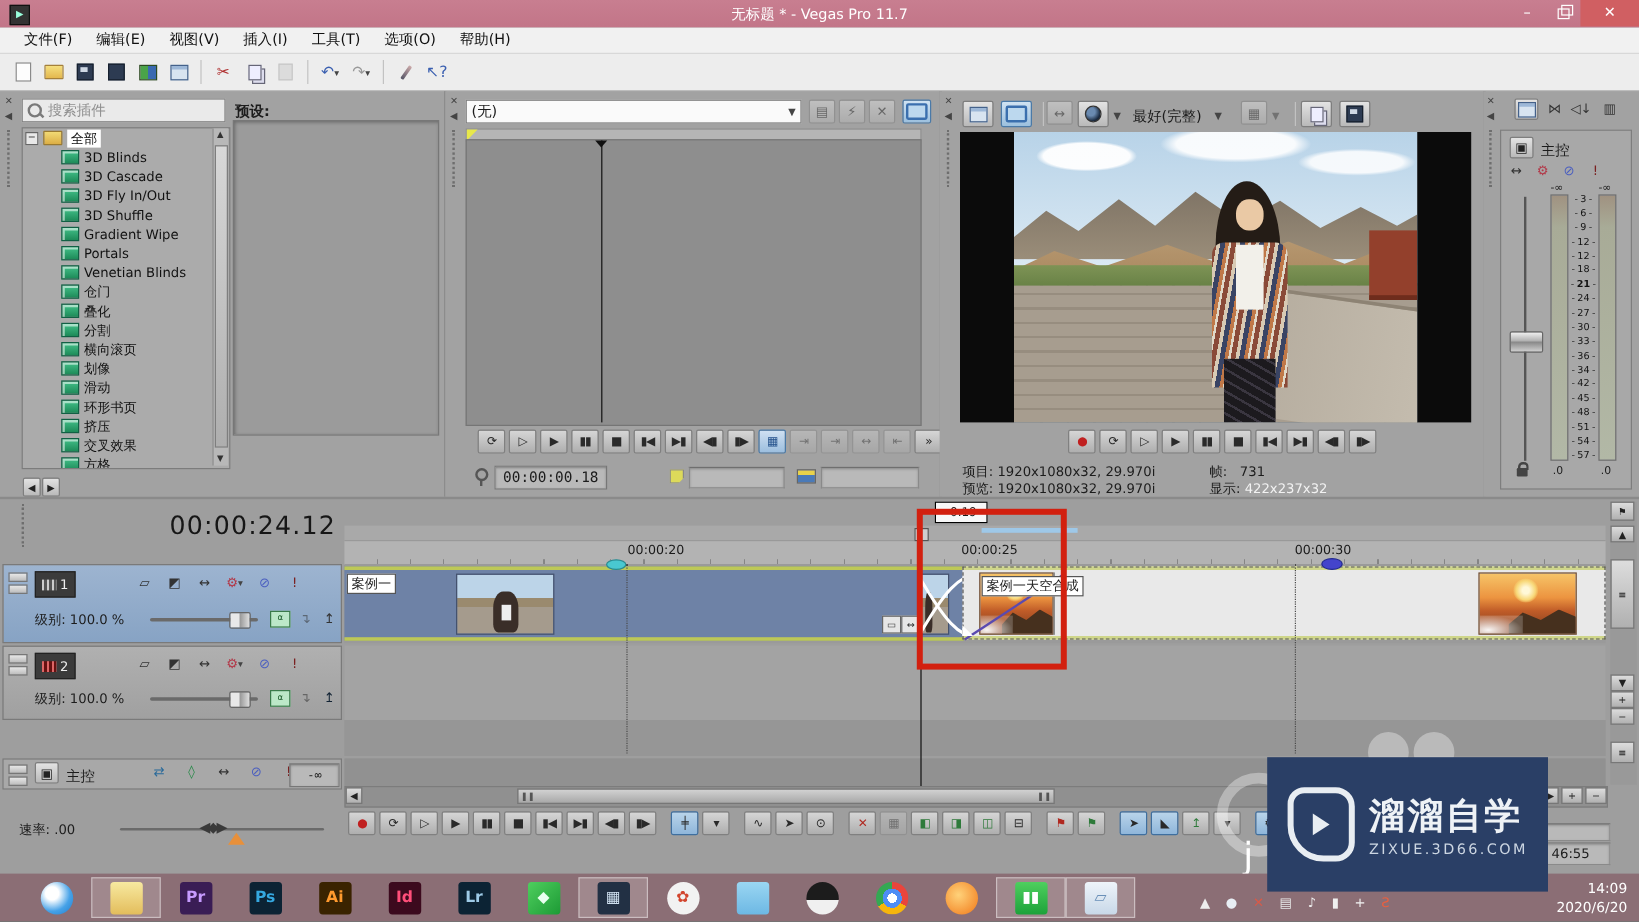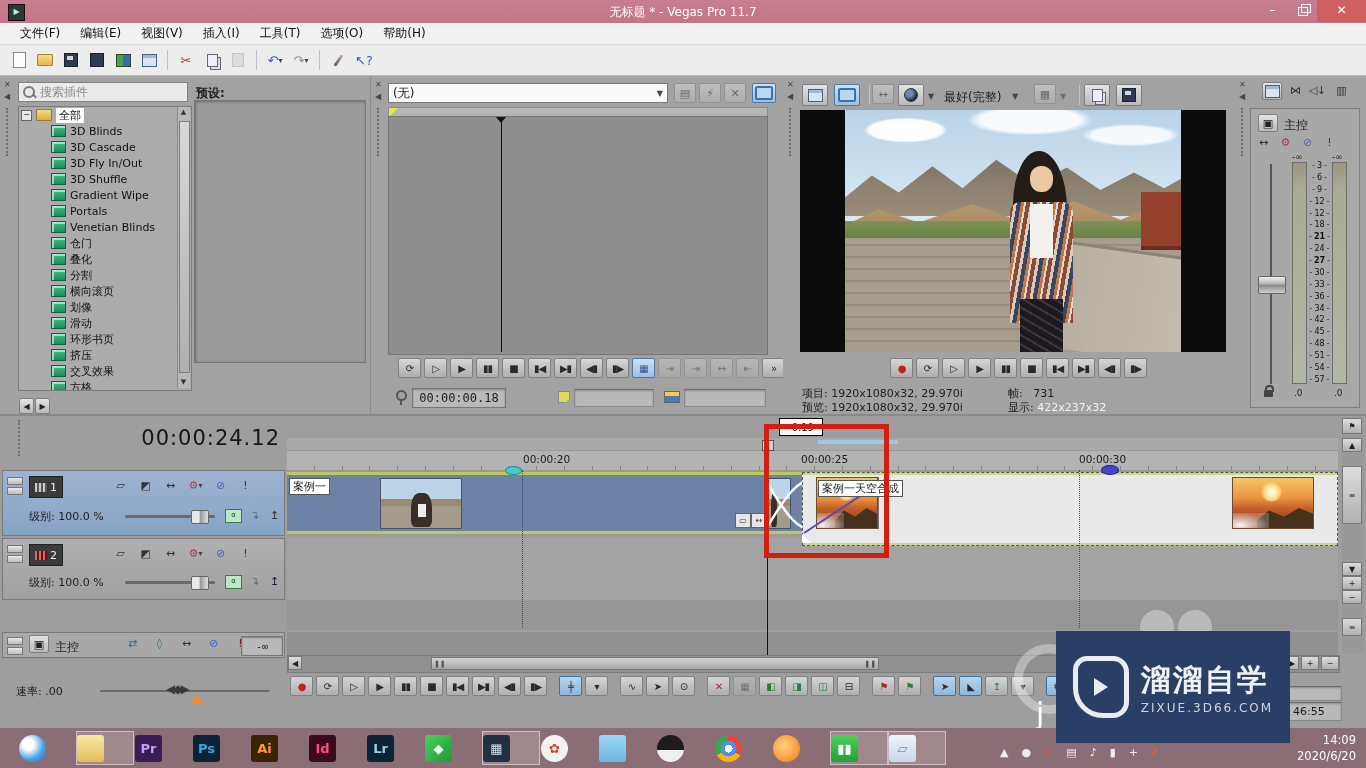--- a/index.html
+++ b/index.html
@@ -157,21 +157,21 @@
   .slider-handle{width:16px;height:12px;background:linear-gradient(90deg,#e8e8e8 45%,#999 50%,#e0e0e0);border:1px solid #666;border-radius:2px;}
   .greenchip{width:15px;height:12px;background:#bce8c8;border:1px solid #3a7a4a;font-size:7px;color:#1a5a2a;text-align:center;line-height:11px;}
   
   .ghost{background:rgba(255,255,255,.35);}
   .wmark{background:#2a3f66;display:flex;align-items:center;justify-content:center;gap:12px;color:#eef2f6;}
   .wm-logo{width:46px;height:52px;border:5px solid #e8edf2;border-radius:14px 16px 16px 30px;display:flex;align-items:center;justify-content:center;}
   .wm-play{width:0;height:0;border-left:14px solid #e8edf2;border-top:9px solid transparent;border-bottom:9px solid transparent;}
   .wm-cn{font-size:30px;font-weight:bold;letter-spacing:2px;}
   .wm-url{font-size:12px;letter-spacing:2px;color:#ccd6e2;}
   .taskbar{left:0;top:728px;width:1366px;height:40px;background:#8b6e75;display:flex;align-items:center;padding-left:18px;box-sizing:border-box;gap:0;}
-  .tb-app{width:58px;height:34px;display:flex;align-items:center;justify-content:flex-start;border:1px solid transparent;box-sizing:border-box;}
+  .tb-app{width:58px;height:34px;display:flex;align-items:center;justify-content:center;border:1px solid transparent;box-sizing:border-box;}
   .tb-app.on{background:rgba(255,255,255,.18);border-color:rgba(255,255,255,.45);}
   .tb-ico{width:27px;height:27px;border-radius:3px;display:flex;align-items:center;justify-content:center;font-size:13px;font-weight:bold;}
   .tb-ico.circle{border-radius:50%;}
   .tray{position:absolute;left:1000px;top:746px;display:flex;gap:13px;align-items:center;font-size:11px;color:#f0f0f0;}
   .clock{position:absolute;right:10px;top:732px;text-align:right;color:#fff;font-size:11.5px;line-height:16px;}
 </style>
 </head>
 <body>
 
 <div id="screen">
@@ -518,21 +518,21 @@
           <b style="font-weight:bold;">21</b>
           <i>-</i>
         </div>
         <div class="scl">
           <i>-</i>
           <b style="font-weight:normal;">24</b>
           <i>-</i>
         </div>
         <div class="scl">
           <i>-</i>
-          <b style="font-weight:bold;">27</b>
+          <b style="font-weight:normal;">27</b>
           <i>-</i>
         </div>
         <div class="scl">
           <i>-</i>
           <b style="font-weight:normal;">30</b>
           <i>-</i>
         </div>
         <div class="scl">
           <i>-</i>
           <b style="font-weight:normal;">33</b>
@@ -680,21 +680,21 @@
     <div class="abs evbtn" style="left:464px;top:38px;">↔</div>
     <div class="abs thumb-woman" style="left:478px;top:3px;width:26px;height:51px;">
       <div class="tw-fig" style="left:20%;"></div>
     </div>
     <svg class="abs" style="left:478px;top:2px;" width="50" height="56">
       <path d="M0,2 C22,40 34,54 50,54" stroke="#fff" stroke-width="2.5" fill="none"></path>
       <path d="M0,54 C22,16 34,2 50,2" stroke="#fff" stroke-width="2.5" fill="none"></path>
     </svg>
   </div>
 
-  <div class="abs clip2" style="left:802px;top:472px;width:536px;height:74px;">
+  <div class="abs clip2" style="left:802px;top:472px;width:536px;height:61px;">
     <div class="abs thumb-sunset" style="left:14px;top:2px;width:62px;height:52px;">
       <div class="ts-sun"></div>
         <div class="ts-rock"></div>
         <div class="ts-foam"></div>
     </div>
     <div class="abs" style="left:76px;top:2px;width:1px;height:52px;background:#777;"></div>
     <svg class="abs" style="left:0;top:0;" width="90" height="60">
       <path d="M2,58 L84,4" stroke="#5a4ab0" stroke-width="2" fill="none"></path>
     </svg>
     <div class="abs" style="left:0;bottom:0;width:0;height:0;border-bottom:9px solid #fff;border-right:9px solid transparent;"></div>

